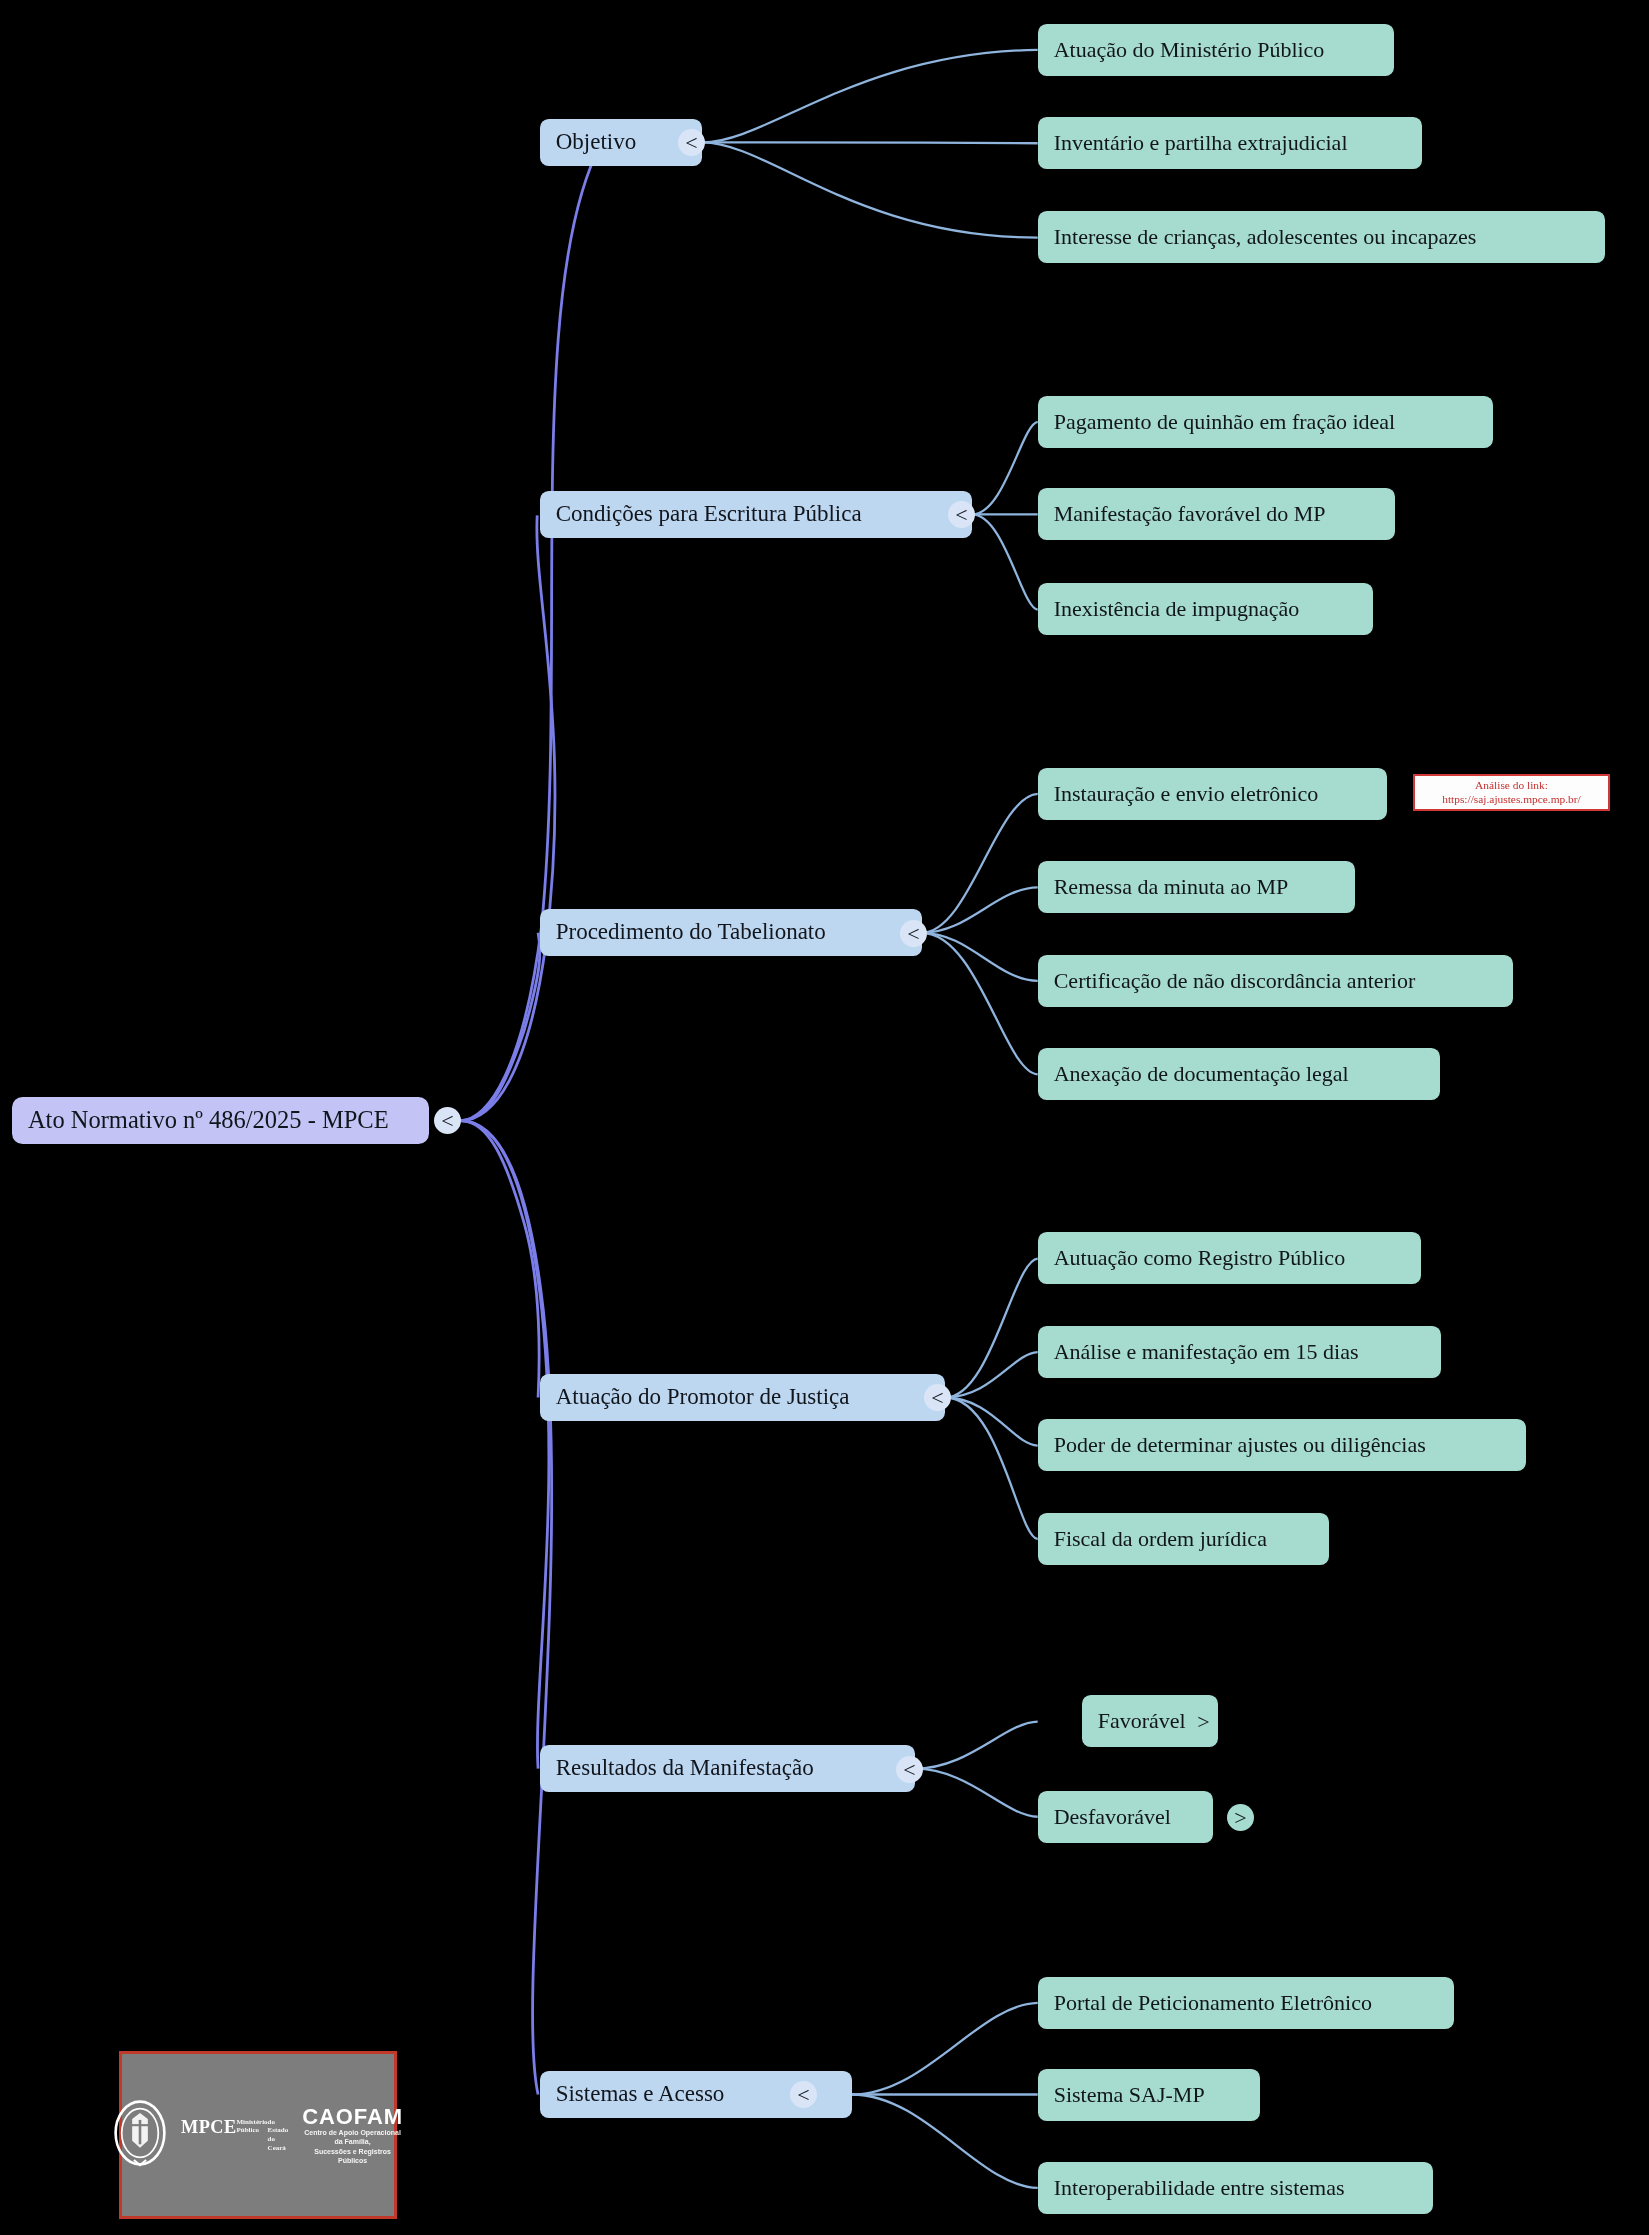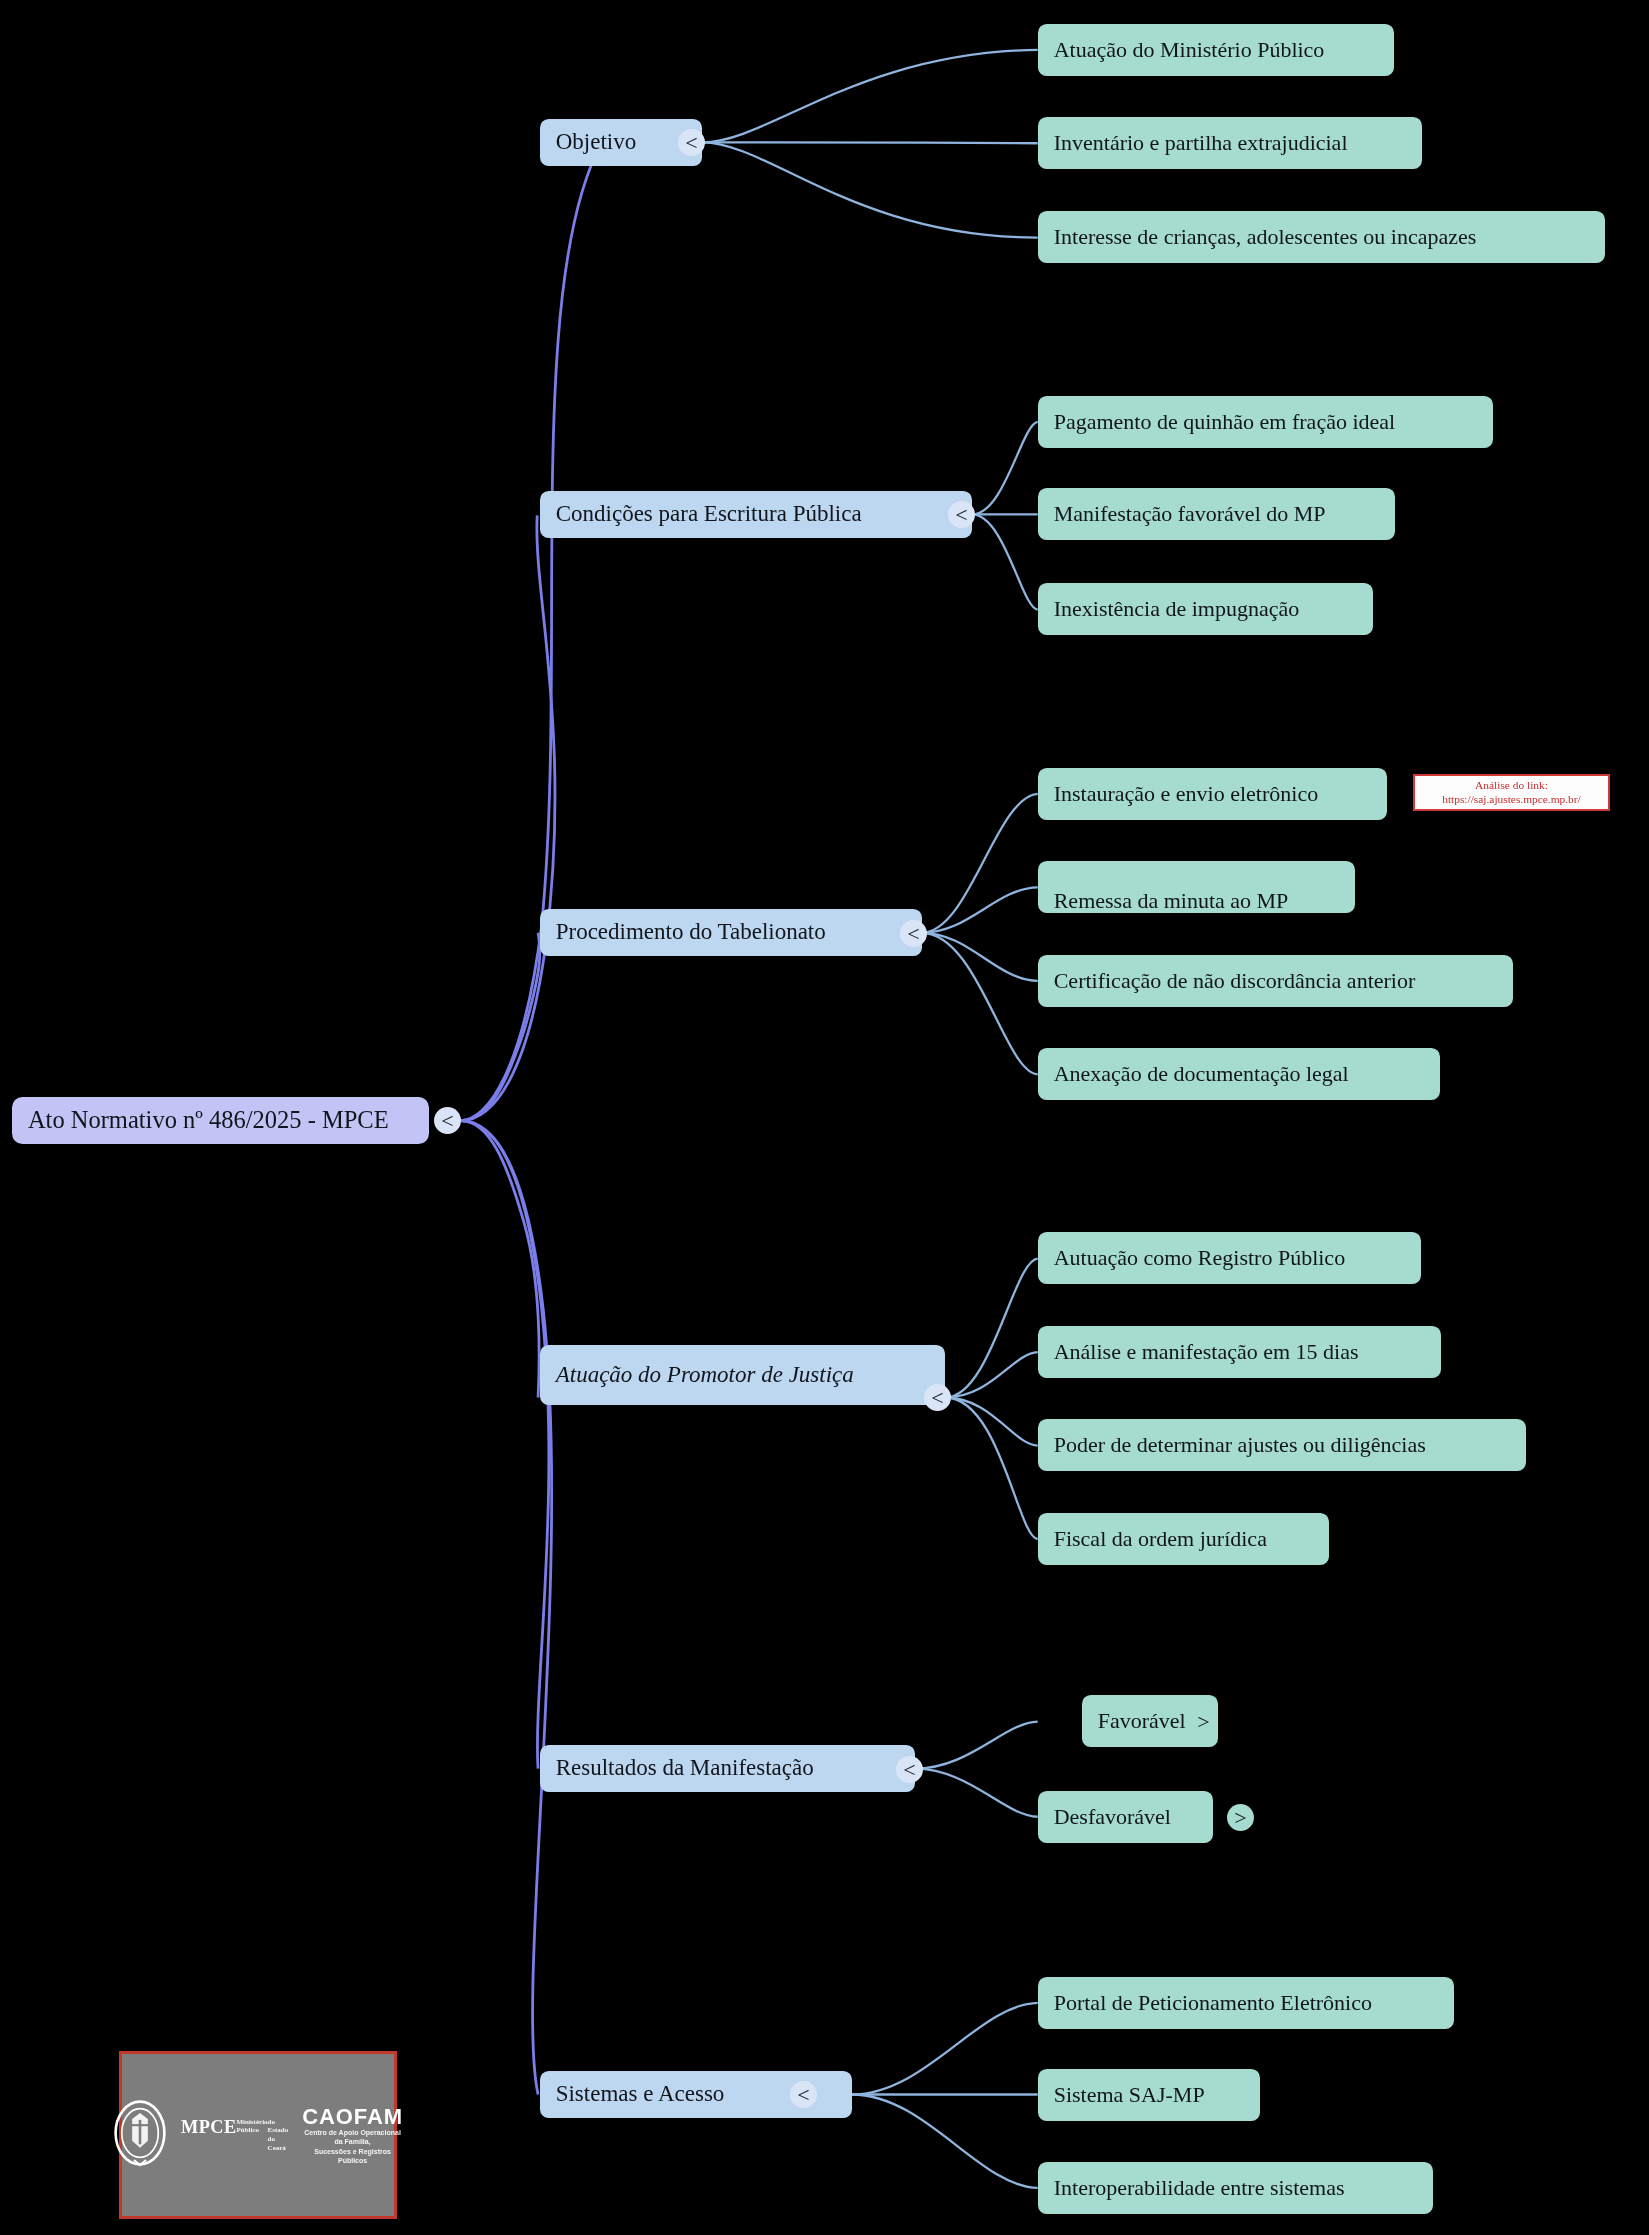--- a/index.html
+++ b/index.html
@@ -230,36 +230,36 @@
   <div class="node branch" style="left:540px; top:909px; width:382px; height:47px;">
     <span>Procedimento do Tabelionato</span>
   </div>
   <div class="toggle collapse" style="left:900px; top:920px; width:27px; height:27px;">
     <span>&lt;</span>
   </div>
 
   <div class="node leaf" style="left:1038px; top:768px; width:349px; height:52px;">
     <span>Instauração e envio eletrônico</span>
   </div>
-  <div class="node leaf" style="left:1038px; top:861px; width:317px; height:52px;align-items:flex-end;">
+  <div class="node leaf" style="left:1038px; top:861px; width:317px; height:52px;">
     <span>Remessa da minuta ao MP</span>
   </div>
   <div class="node leaf" style="left:1038px; top:955px; width:475px; height:52px;">
     <span>Certificação de não discordância anterior</span>
   </div>
   <div class="node leaf" style="left:1038px; top:1048px; width:402px; height:52px;">
     <span>Anexação de documentação legal</span>
   </div>
 
   <div id="link-note" style="left:1413px; top:774px; width:197px; height:37px;">
     <div>Análise do link:</div>
     <div>https://saj.ajustes.mpce.mp.br/</div>
   </div>
 
-  <div class="node branch" style="left:540px; top:1345px; width:405px; height:60px;font-style:italic;">
+  <div class="node branch" style="left:540px; top:1374px; width:405px; height:47px;">
     <span>Atuação do Promotor de Justiça</span>
   </div>
   <div class="toggle collapse" style="left:924px; top:1384px; width:27px; height:27px;">
     <span>&lt;</span>
   </div>
 
   <div class="node leaf" style="left:1038px; top:1232px; width:383px; height:52px;">
     <span>Autuação como Registro Público</span>
   </div>
   <div class="node leaf" style="left:1038px; top:1326px; width:403px; height:52px;">

